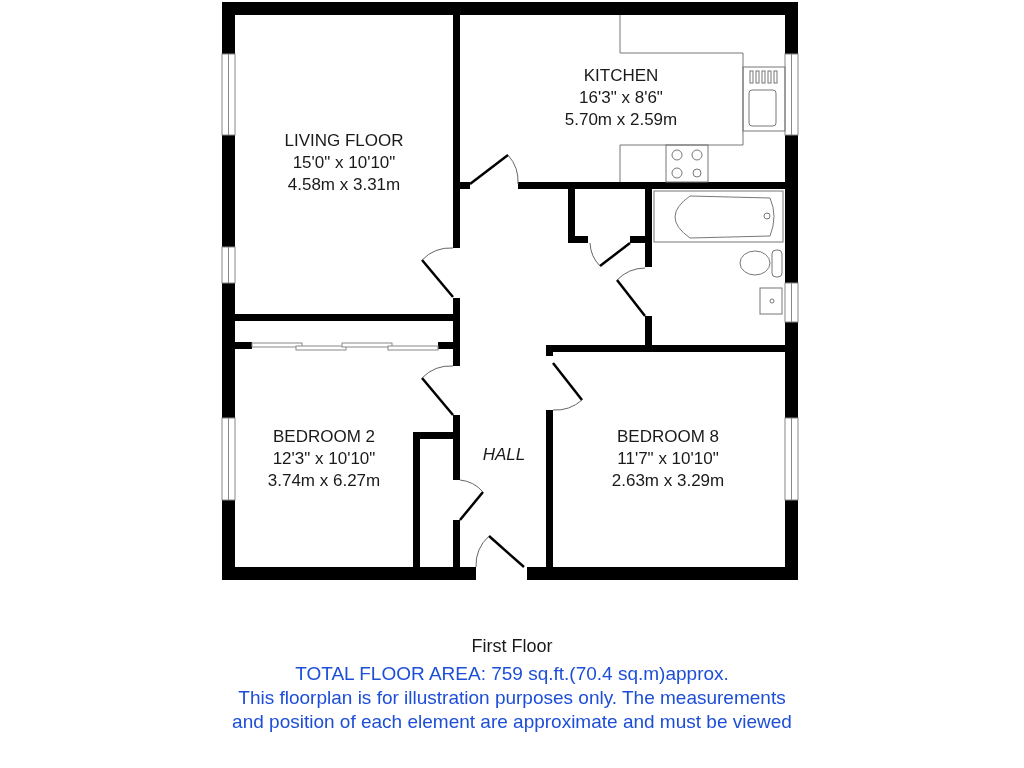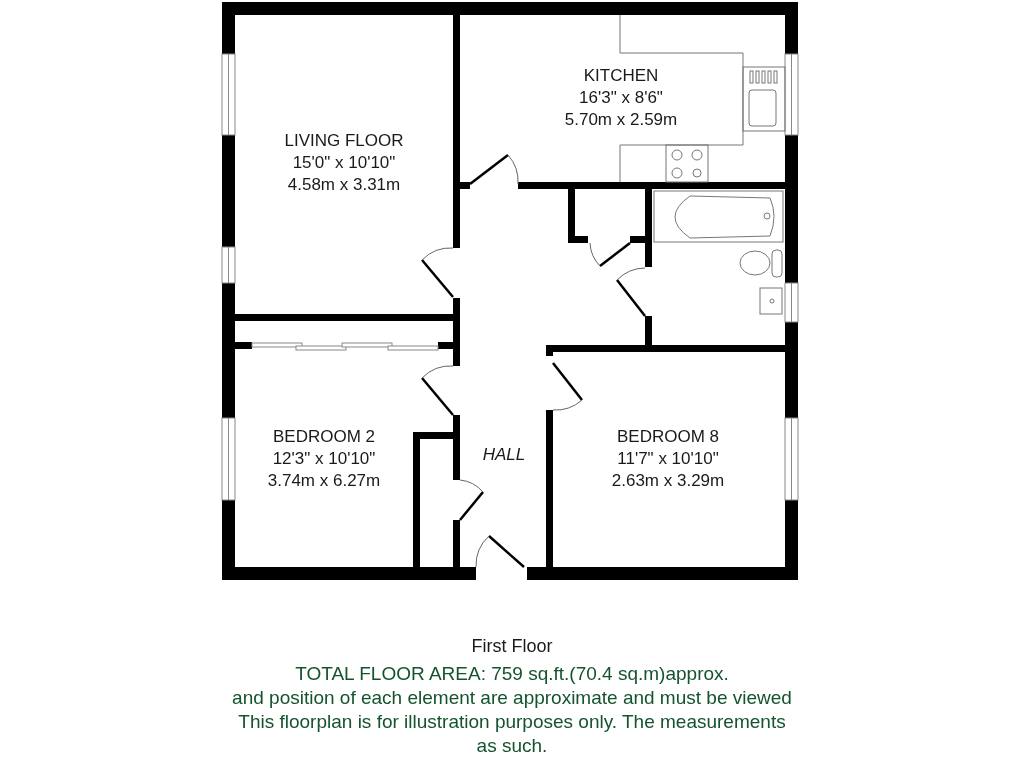--- a/index.html
+++ b/index.html
@@ -5,21 +5,21 @@
   html, body { margin: 0; padding: 0; background: #ffffff; }
   body { width: 1024px; height: 768px; position: relative; overflow: hidden;
          font-family: "Liberation Sans", "DejaVu Sans", sans-serif; color: #1a1a1a; }
   #plan { position: absolute; left: 0; top: 0; }
   .room-label { position: absolute; text-align: center; font-size: 17px; line-height: 22px;
                 color: #1a1a1a; white-space: nowrap; transform: translateX(-50%); }
   .room-label span { display: block; }
   .floor-title { position: absolute; left: 0; width: 1024px; top: 615px; text-align: center;
                  font-size: 18px; color: #1a1a1a; margin-top: 21px; }
   .footer { position: absolute; left: 0; width: 1024px; top: 662px; text-align: center;
-            font-size: 19px; line-height: 24px; color: #14532d; }
+            font-size: 19px; line-height: 24px; color: #1d4ed8; }
   .footer span { display: block; }
 </style>
 </head>
 <body>
 
 <svg id="plan" width="1024" height="600" viewBox="0 0 1024 600" xmlns="http://www.w3.org/2000/svg">
   <g fill="#000">
 
     <rect x="222" y="2" width="576" height="13"></rect>
 
@@ -185,16 +185,15 @@
 </div>
 
 <div class="room-label" style="left:504px; top:444px;font-style:italic;">
   <span>HALL</span>
 </div>
 
 <div class="floor-title">First Floor</div>
 
 <div class="footer">
   <span>TOTAL FLOOR AREA: 759 sq.ft.(70.4 sq.m)approx.</span>
+  <span>This floorplan is for illustration purposes only. The measurements</span>
   <span>and position of each element are approximate and must be viewed</span>
-  <span>This floorplan is for illustration purposes only. The measurements</span>
-  <span>as such.</span>
 </div>
 
 </body></html>

